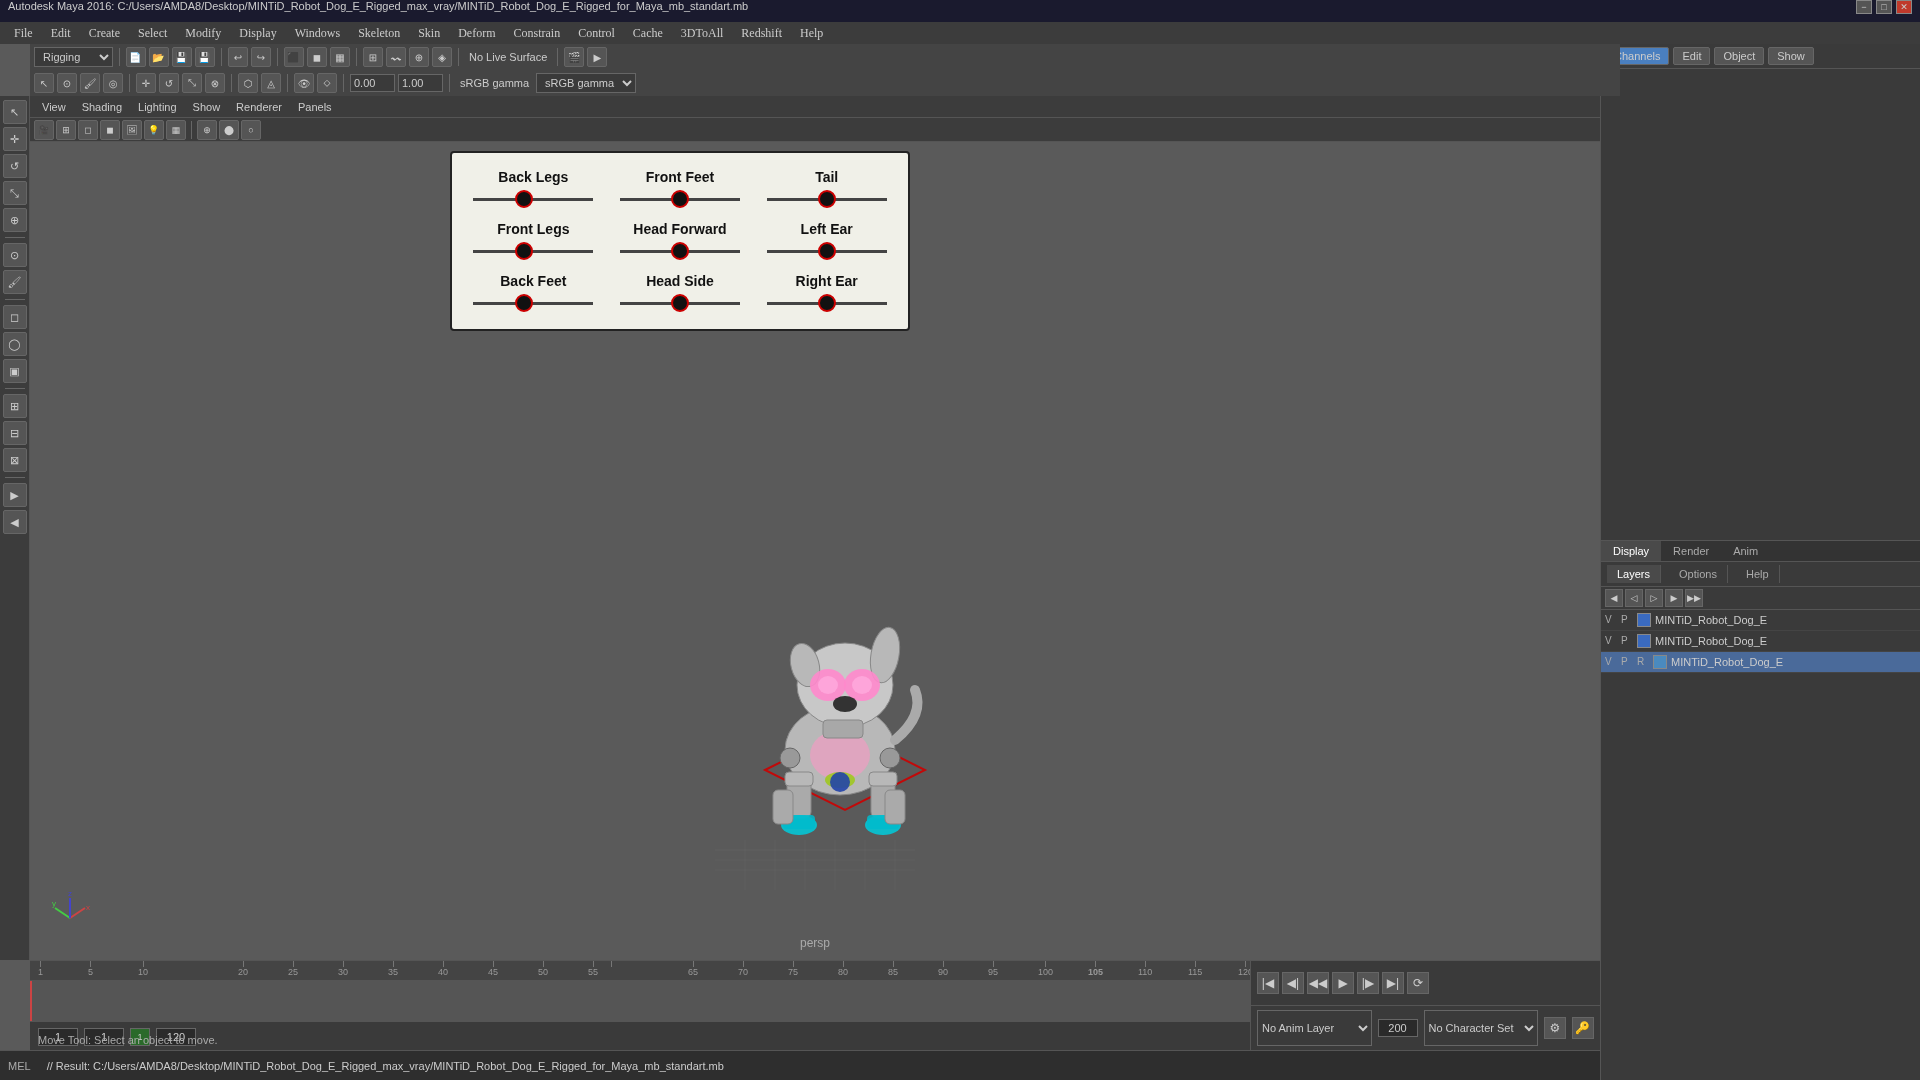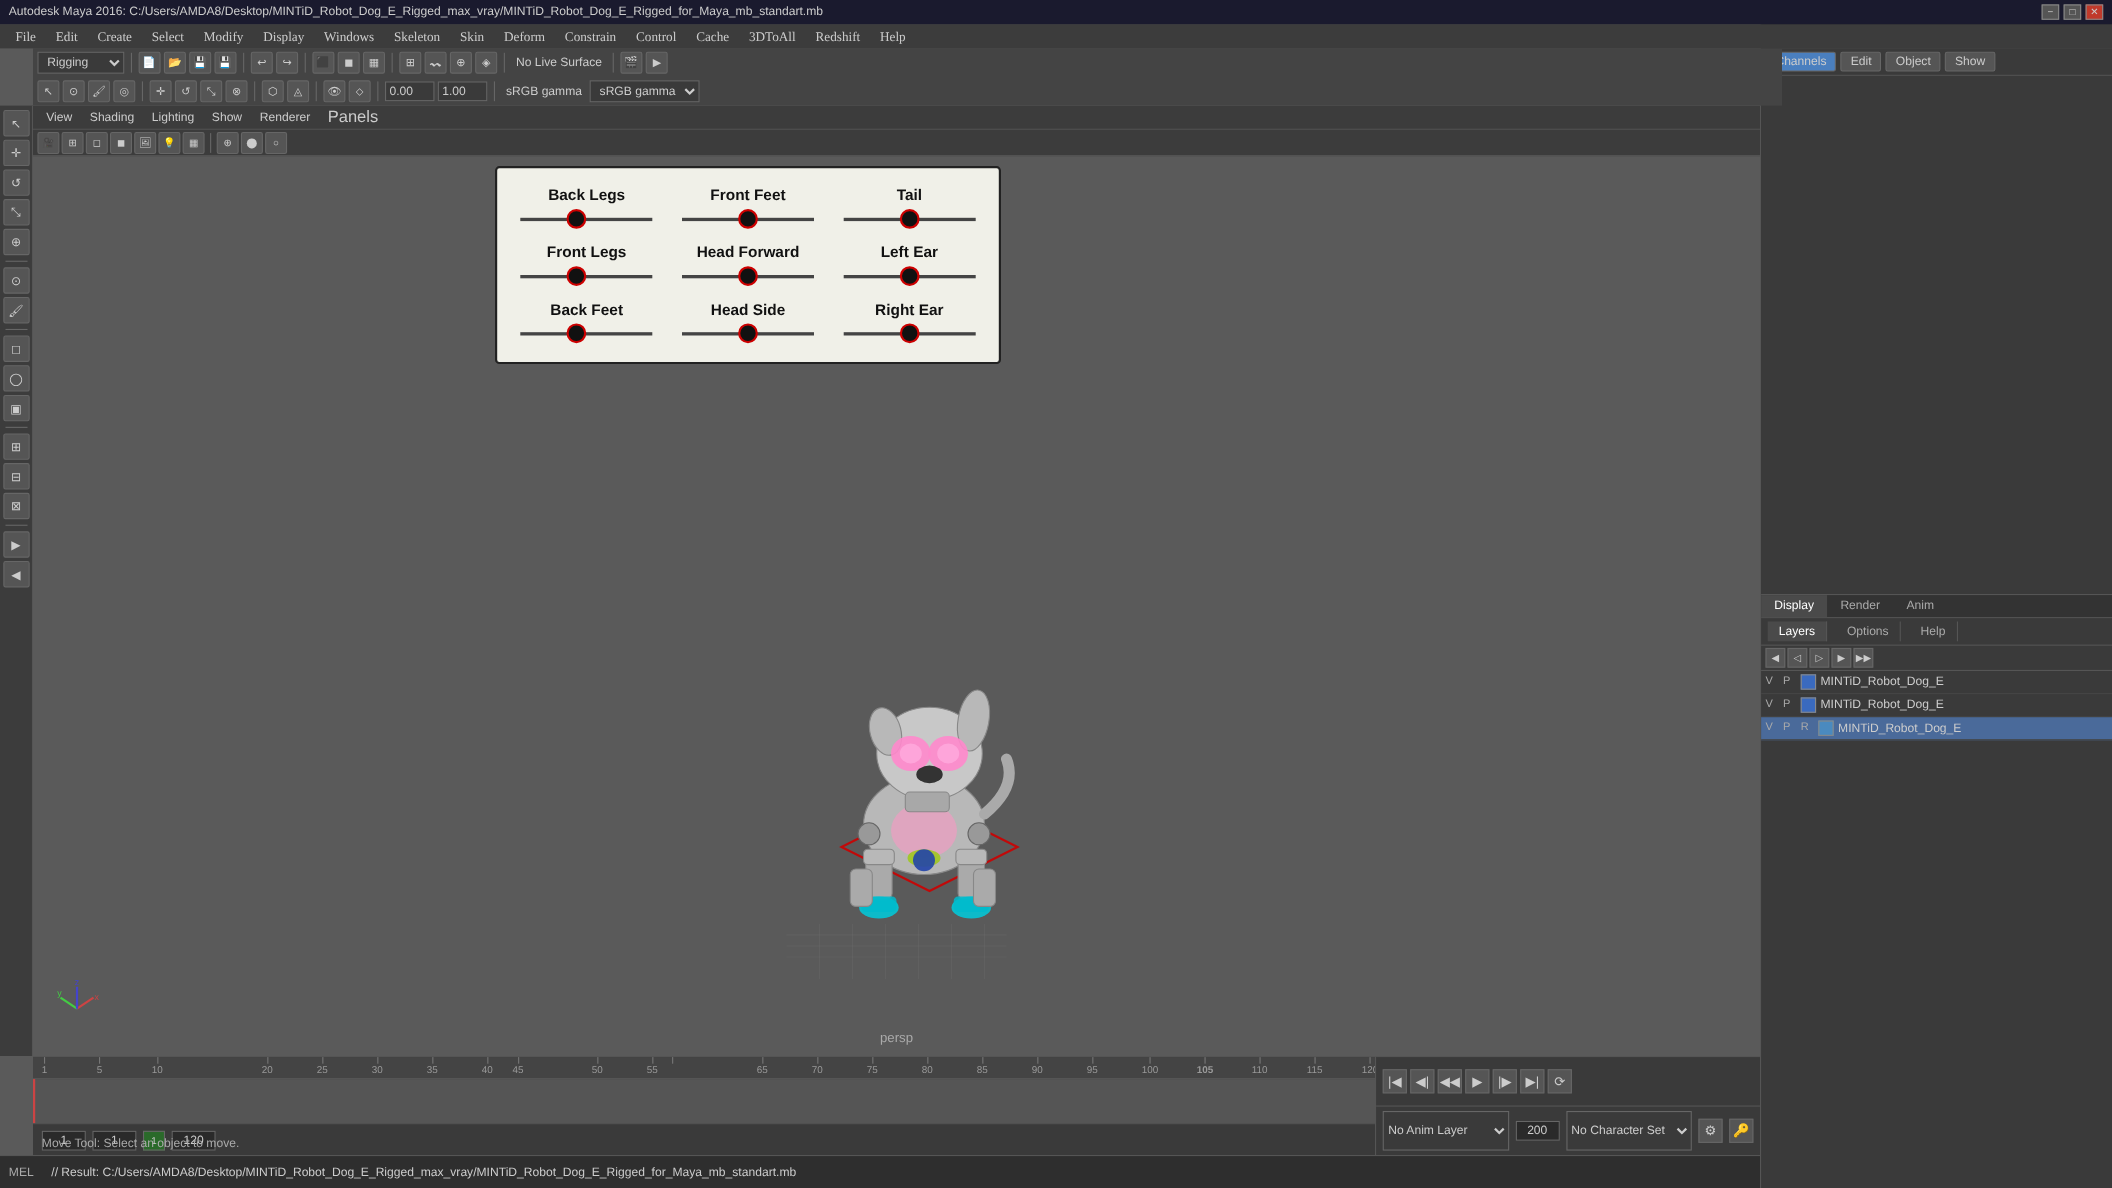--- a/index.html
+++ b/index.html
@@ -13,21 +13,21 @@
       color: #ccc;
       position: relative;
     }
 
     
     #title-bar {
       width: 100%;
       height: 22px;
       background: #1a1a2e;
       display: flex;
-      align-items: center;
+      align-items: flex-start;
       justify-content: space-between;
       padding: 0 8px;
       position: absolute;
       top: 0; left: 0;
       z-index: 100;
     }
     #title-bar-text {
       color: #ccc;
       font-size: 11px;
     }
@@ -623,21 +623,21 @@
 </div>
 
 <div id="viewport">
 
   <div id="viewport-menu">
     <div class="menu-item" style="padding:2px 6px;font-size:11px;">View</div>
     <div class="menu-item" style="padding:2px 6px;font-size:11px;">Shading</div>
     <div class="menu-item" style="padding:2px 6px;font-size:11px;">Lighting</div>
     <div class="menu-item" style="padding:2px 6px;font-size:11px;">Show</div>
     <div class="menu-item" style="padding:2px 6px;font-size:11px;">Renderer</div>
-    <div class="menu-item" style="padding:2px 6px;font-size:15px;">Panels</div>
+    <div class="menu-item" style="padding:2px 6px;font-size:11px;">Panels</div>
   </div>
 
   <div id="viewport-toolbar">
     <div class="tb-btn" style="font-size:9px;">🎥</div>
     <div class="tb-btn" style="font-size:9px;">⊞</div>
     <div class="tb-btn" style="font-size:9px;">◻</div>
     <div class="tb-btn" style="font-size:9px;">◼</div>
     <div class="tb-btn" style="font-size:9px;">🖼</div>
     <div class="tb-btn" style="font-size:9px;">💡</div>
     <div class="tb-btn" style="font-size:9px;">▦</div>
@@ -876,21 +876,21 @@
           <span>30</span>
         </div>
       <div class="ruler-tick" style="left:350px;">
           <div class="ruler-tick-line"></div>
           <span>35</span>
         </div>
       <div class="ruler-tick" style="left:400px;">
           <div class="ruler-tick-line"></div>
           <span>40</span>
         </div>
-      <div class="ruler-tick" style="left:428px;">
+      <div class="ruler-tick" style="left:450px;">
           <div class="ruler-tick-line"></div>
           <span>45</span>
         </div>
       <div class="ruler-tick" style="left:500px;">
           <div class="ruler-tick-line"></div>
           <span>50</span>
         </div>
       <div class="ruler-tick" style="left:550px;">
           <div class="ruler-tick-line"></div>
           <span>55</span>

